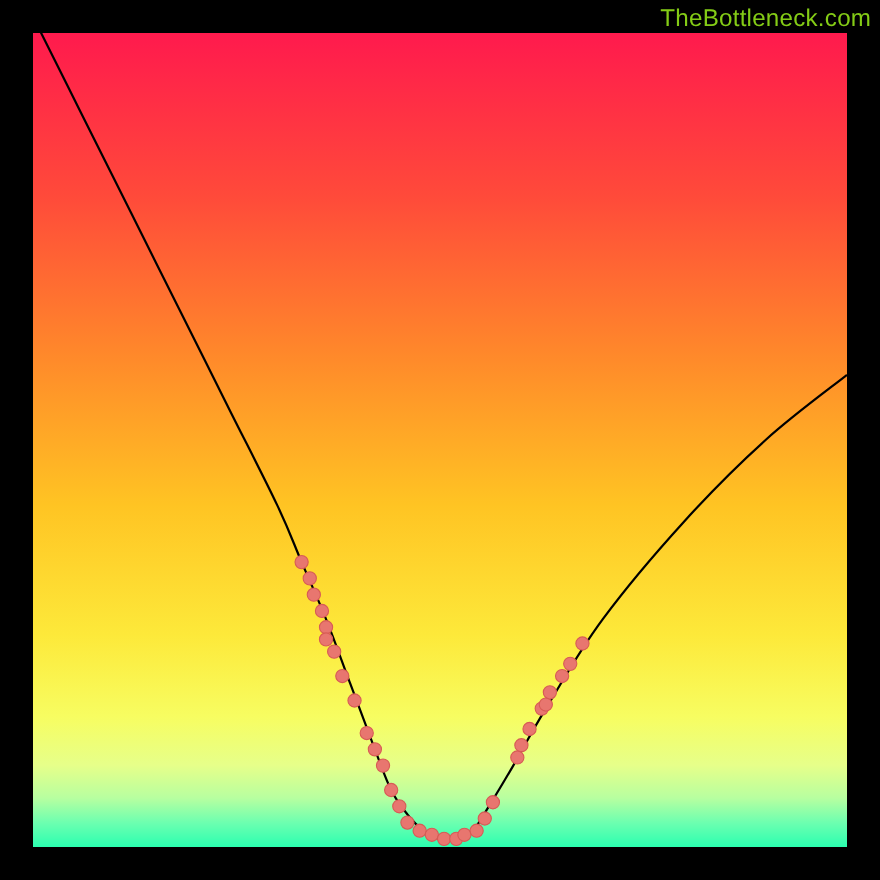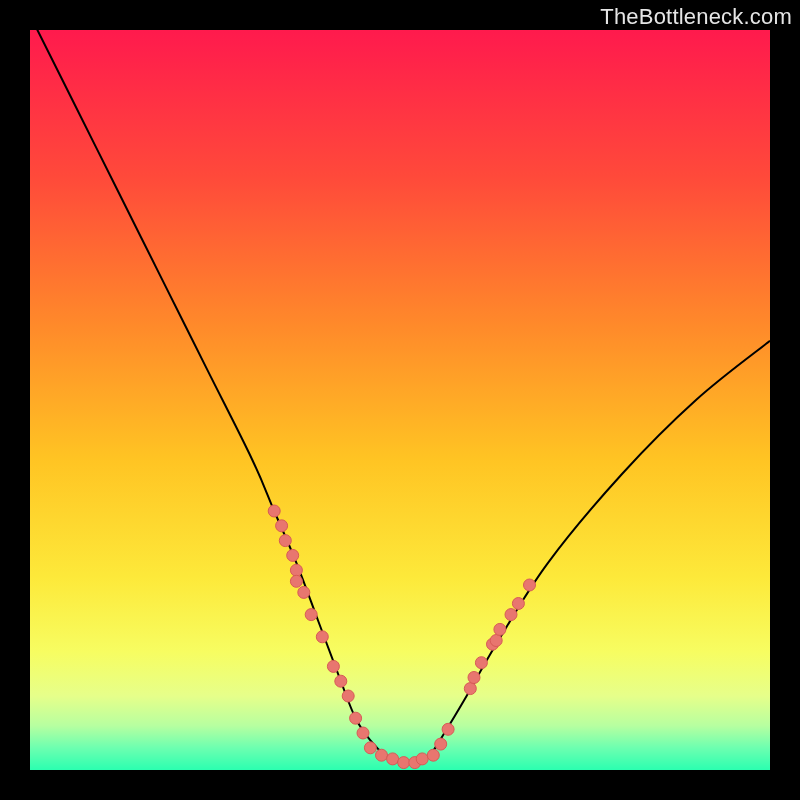--- a/index.html
+++ b/index.html
@@ -32,21 +32,21 @@
   .curve-svg {
     position: absolute;
     left: 0; top: 0;
     width: 740px;
     height: 740px;
   }
   .watermark {
     position: absolute;
     top: 4px;
     right: 8px;
-    color: #e5e5e5;
+    color: #84cc16;
     font-size: 22px;
     font-weight: 400;
     letter-spacing: 0.2px;
   }
 </style>
 </head>
 <body>
 
 <div class="frame">
 

